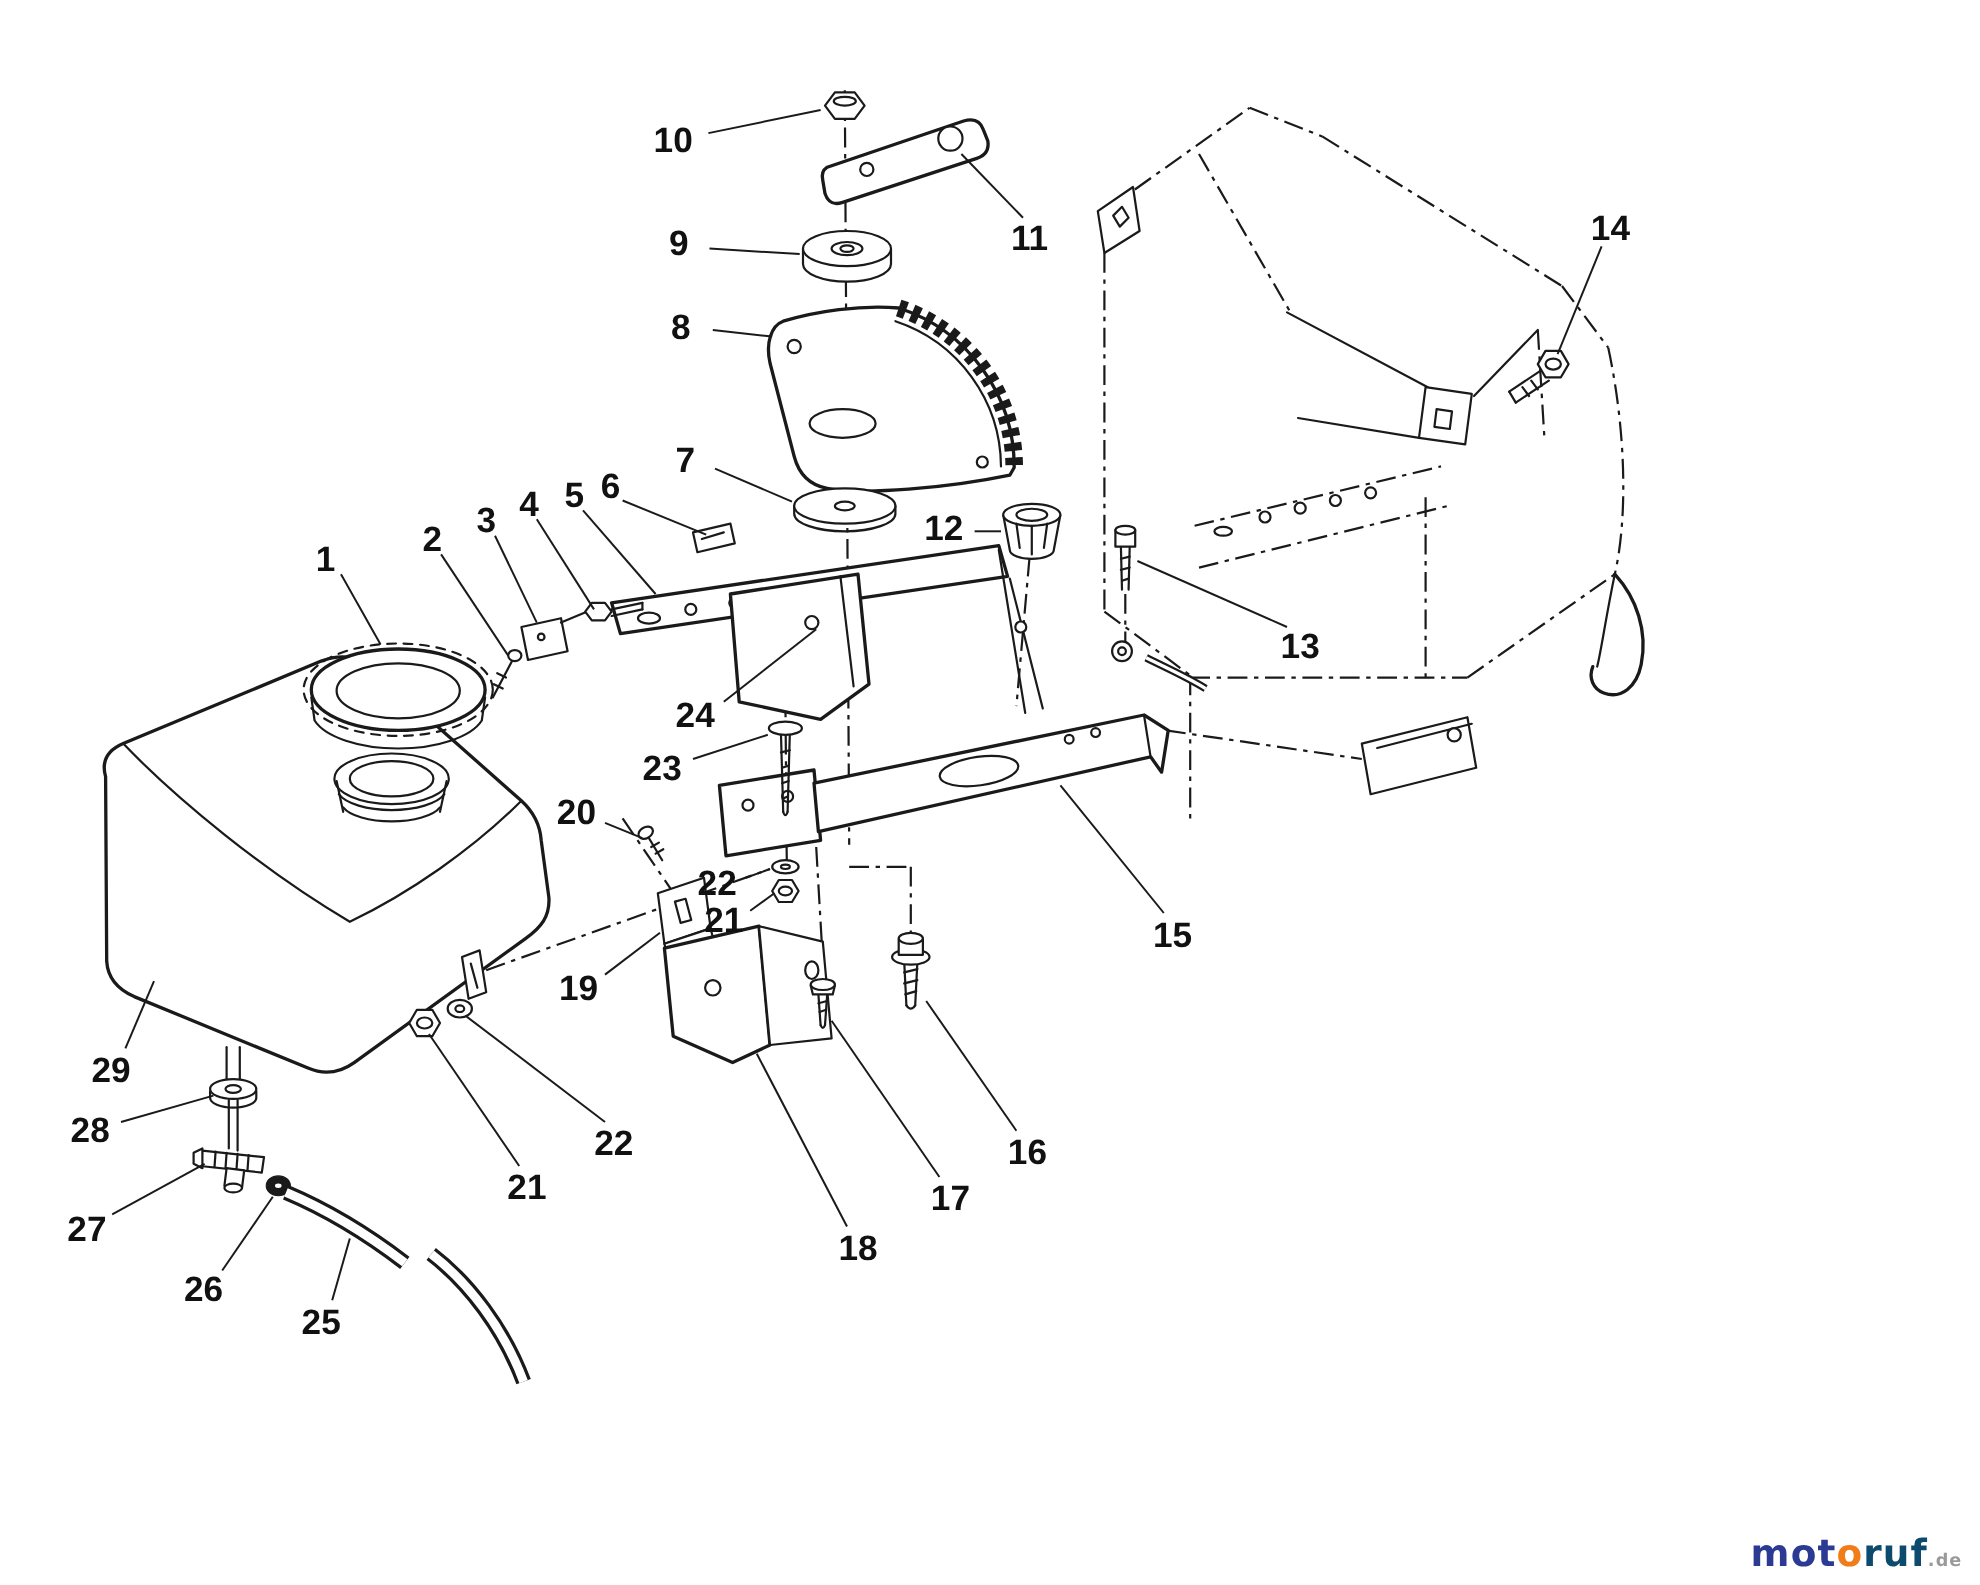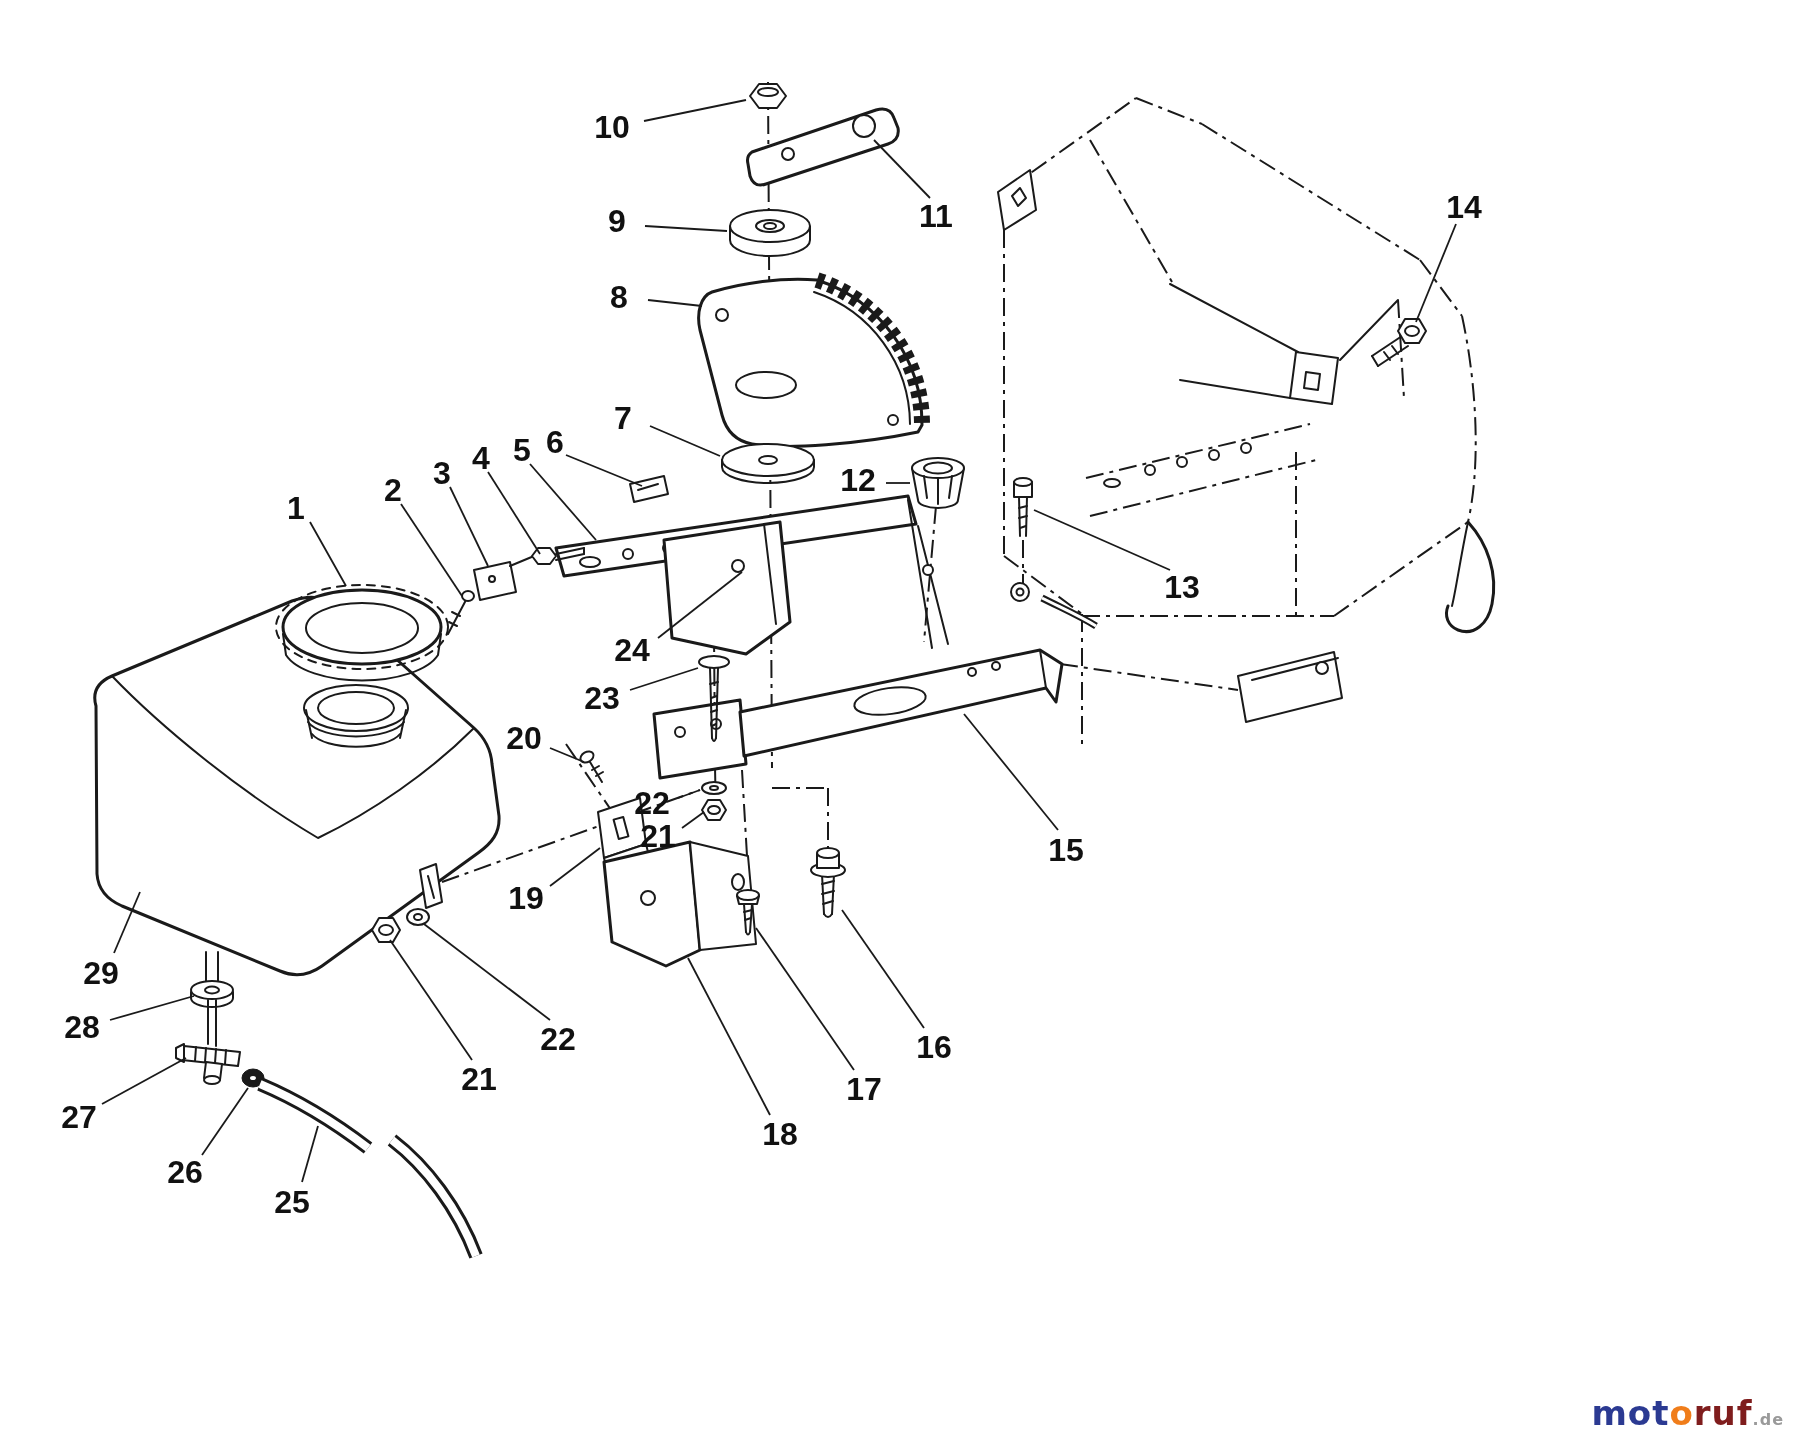--- a/index.html
+++ b/index.html
@@ -384,14 +384,14 @@
         <text x="185" y="1172" class="part-label" text-anchor="middle" dominant-baseline="central">26</text>
         <line x1="102" y1="1104" x2="186" y2="1058" class="leader"></line>
         <text x="79" y="1117" class="part-label" text-anchor="middle" dominant-baseline="central">27</text>
         <line x1="110" y1="1020" x2="194" y2="996" class="leader"></line>
         <text x="82" y="1027" class="part-label" text-anchor="middle" dominant-baseline="central">28</text>
         <line x1="114" y1="953" x2="140" y2="892" class="leader"></line>
         <text x="101" y="973" class="part-label" text-anchor="middle" dominant-baseline="central">29</text>
       </g>
 </svg>
 
-<div id="watermark" class="watermark"><span style="color: rgb(43, 58, 146);">mot</span><span style="color: rgb(240, 125, 26);">o</span><span style="color: #7f1d1d;">ruf</span><span class="small" style="color: rgb(154, 154, 154);">.de</span></div>
+<div id="watermark" class="watermark"><span style="color: rgb(43, 58, 146);">mot</span><span style="color: rgb(240, 125, 26);">o</span><span style="color: #0c4a6e;">ruf</span><span class="small" style="color: rgb(154, 154, 154);">.de</span></div>
 </div>
 
 </body></html>

